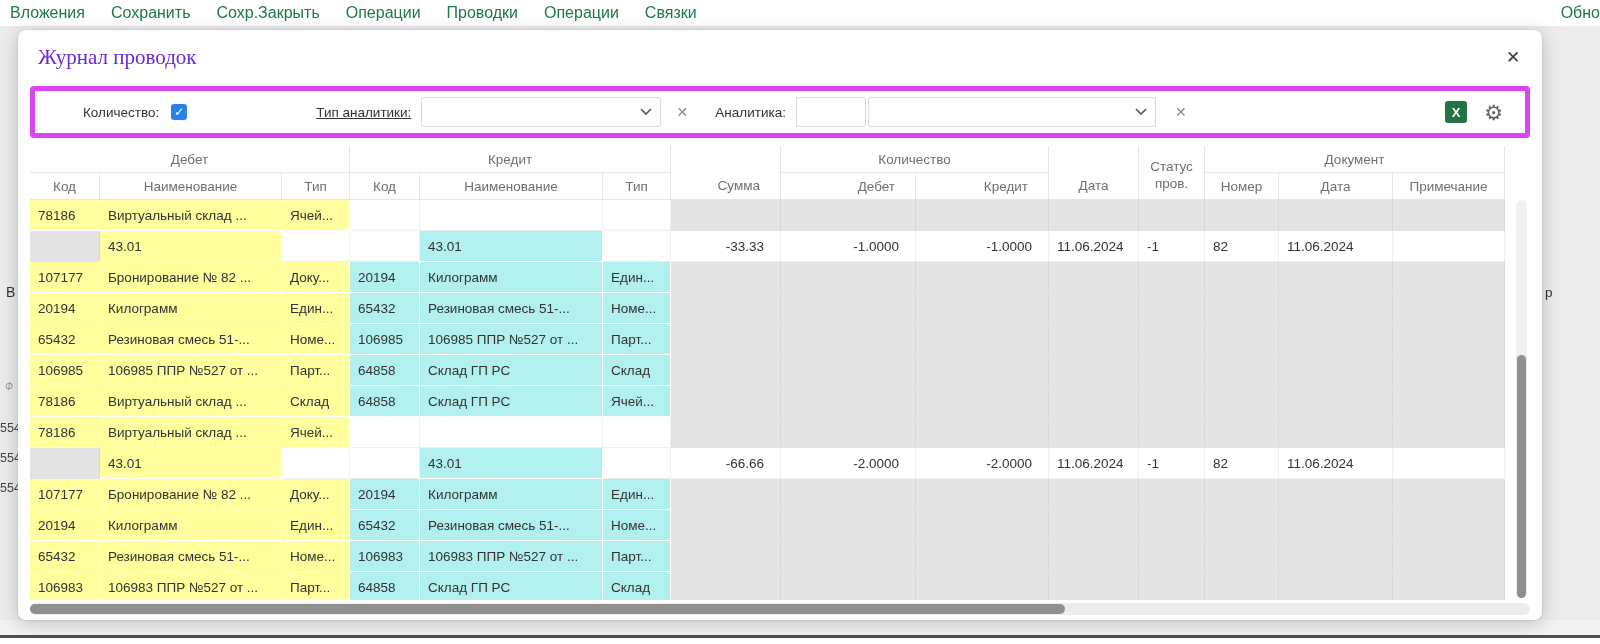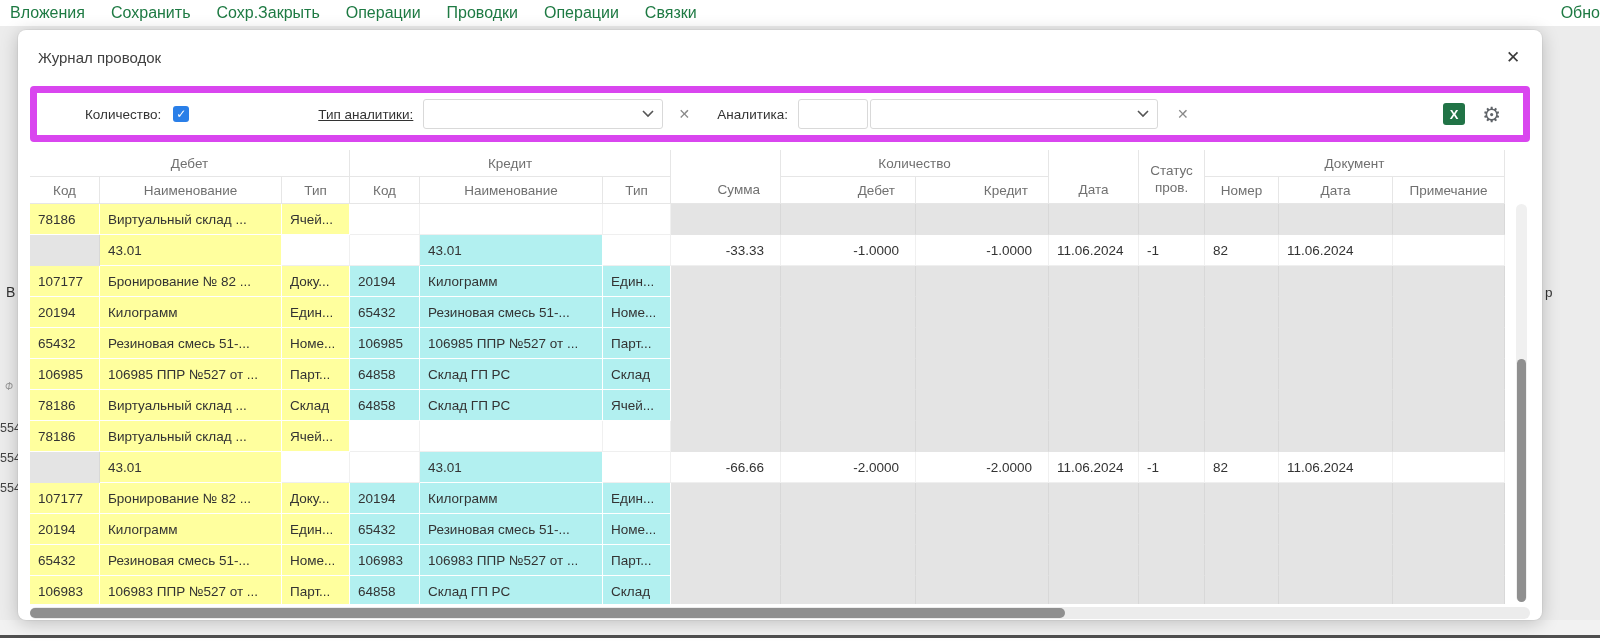--- a/index.html
+++ b/index.html
@@ -46,33 +46,33 @@
     border-radius: 8px;
     box-shadow: 0 3px 18px rgba(0,0,0,.22), 0 0 0 1px rgba(0,0,0,.04);
     z-index: 5;
     overflow: hidden;
   }
   .dialog-titlebar {
     height: 54px; position: relative;
     display: flex; align-items: center;
     padding: 0 20px;
   }
-  .dialog-title { font-size: 15px; color: #404040; }
+  .dialog-title { font-size: 21px; color: #6d28d9; font-family: Liberation Serif, serif; }
   .dialog-close {
     position: absolute; right: 16px; top: 14px;
     width: 26px; height: 26px;
     display: flex; align-items: center; justify-content: center;
     font-size: 17px; color: #3a3a3a; cursor: pointer;
   }
 
   
   .filter-bar {
     margin: 2px 12px 8px 12px;
     height: 42px;
-    border: 7px solid #d946ef;
+    border: 5px solid #d946ef;
     border-radius: 4px;
     display: flex; align-items: center;
     font-size: 13.5px; color: #333;
     background: #fff;
   }
   .fb-label { white-space: nowrap; }
   .lbl-qty { margin-left: 48px; }
   .checkbox {
     width: 16px; height: 16px; margin-left: 12px;
     background: var(--checkbox-blue, #2a7fe8);

